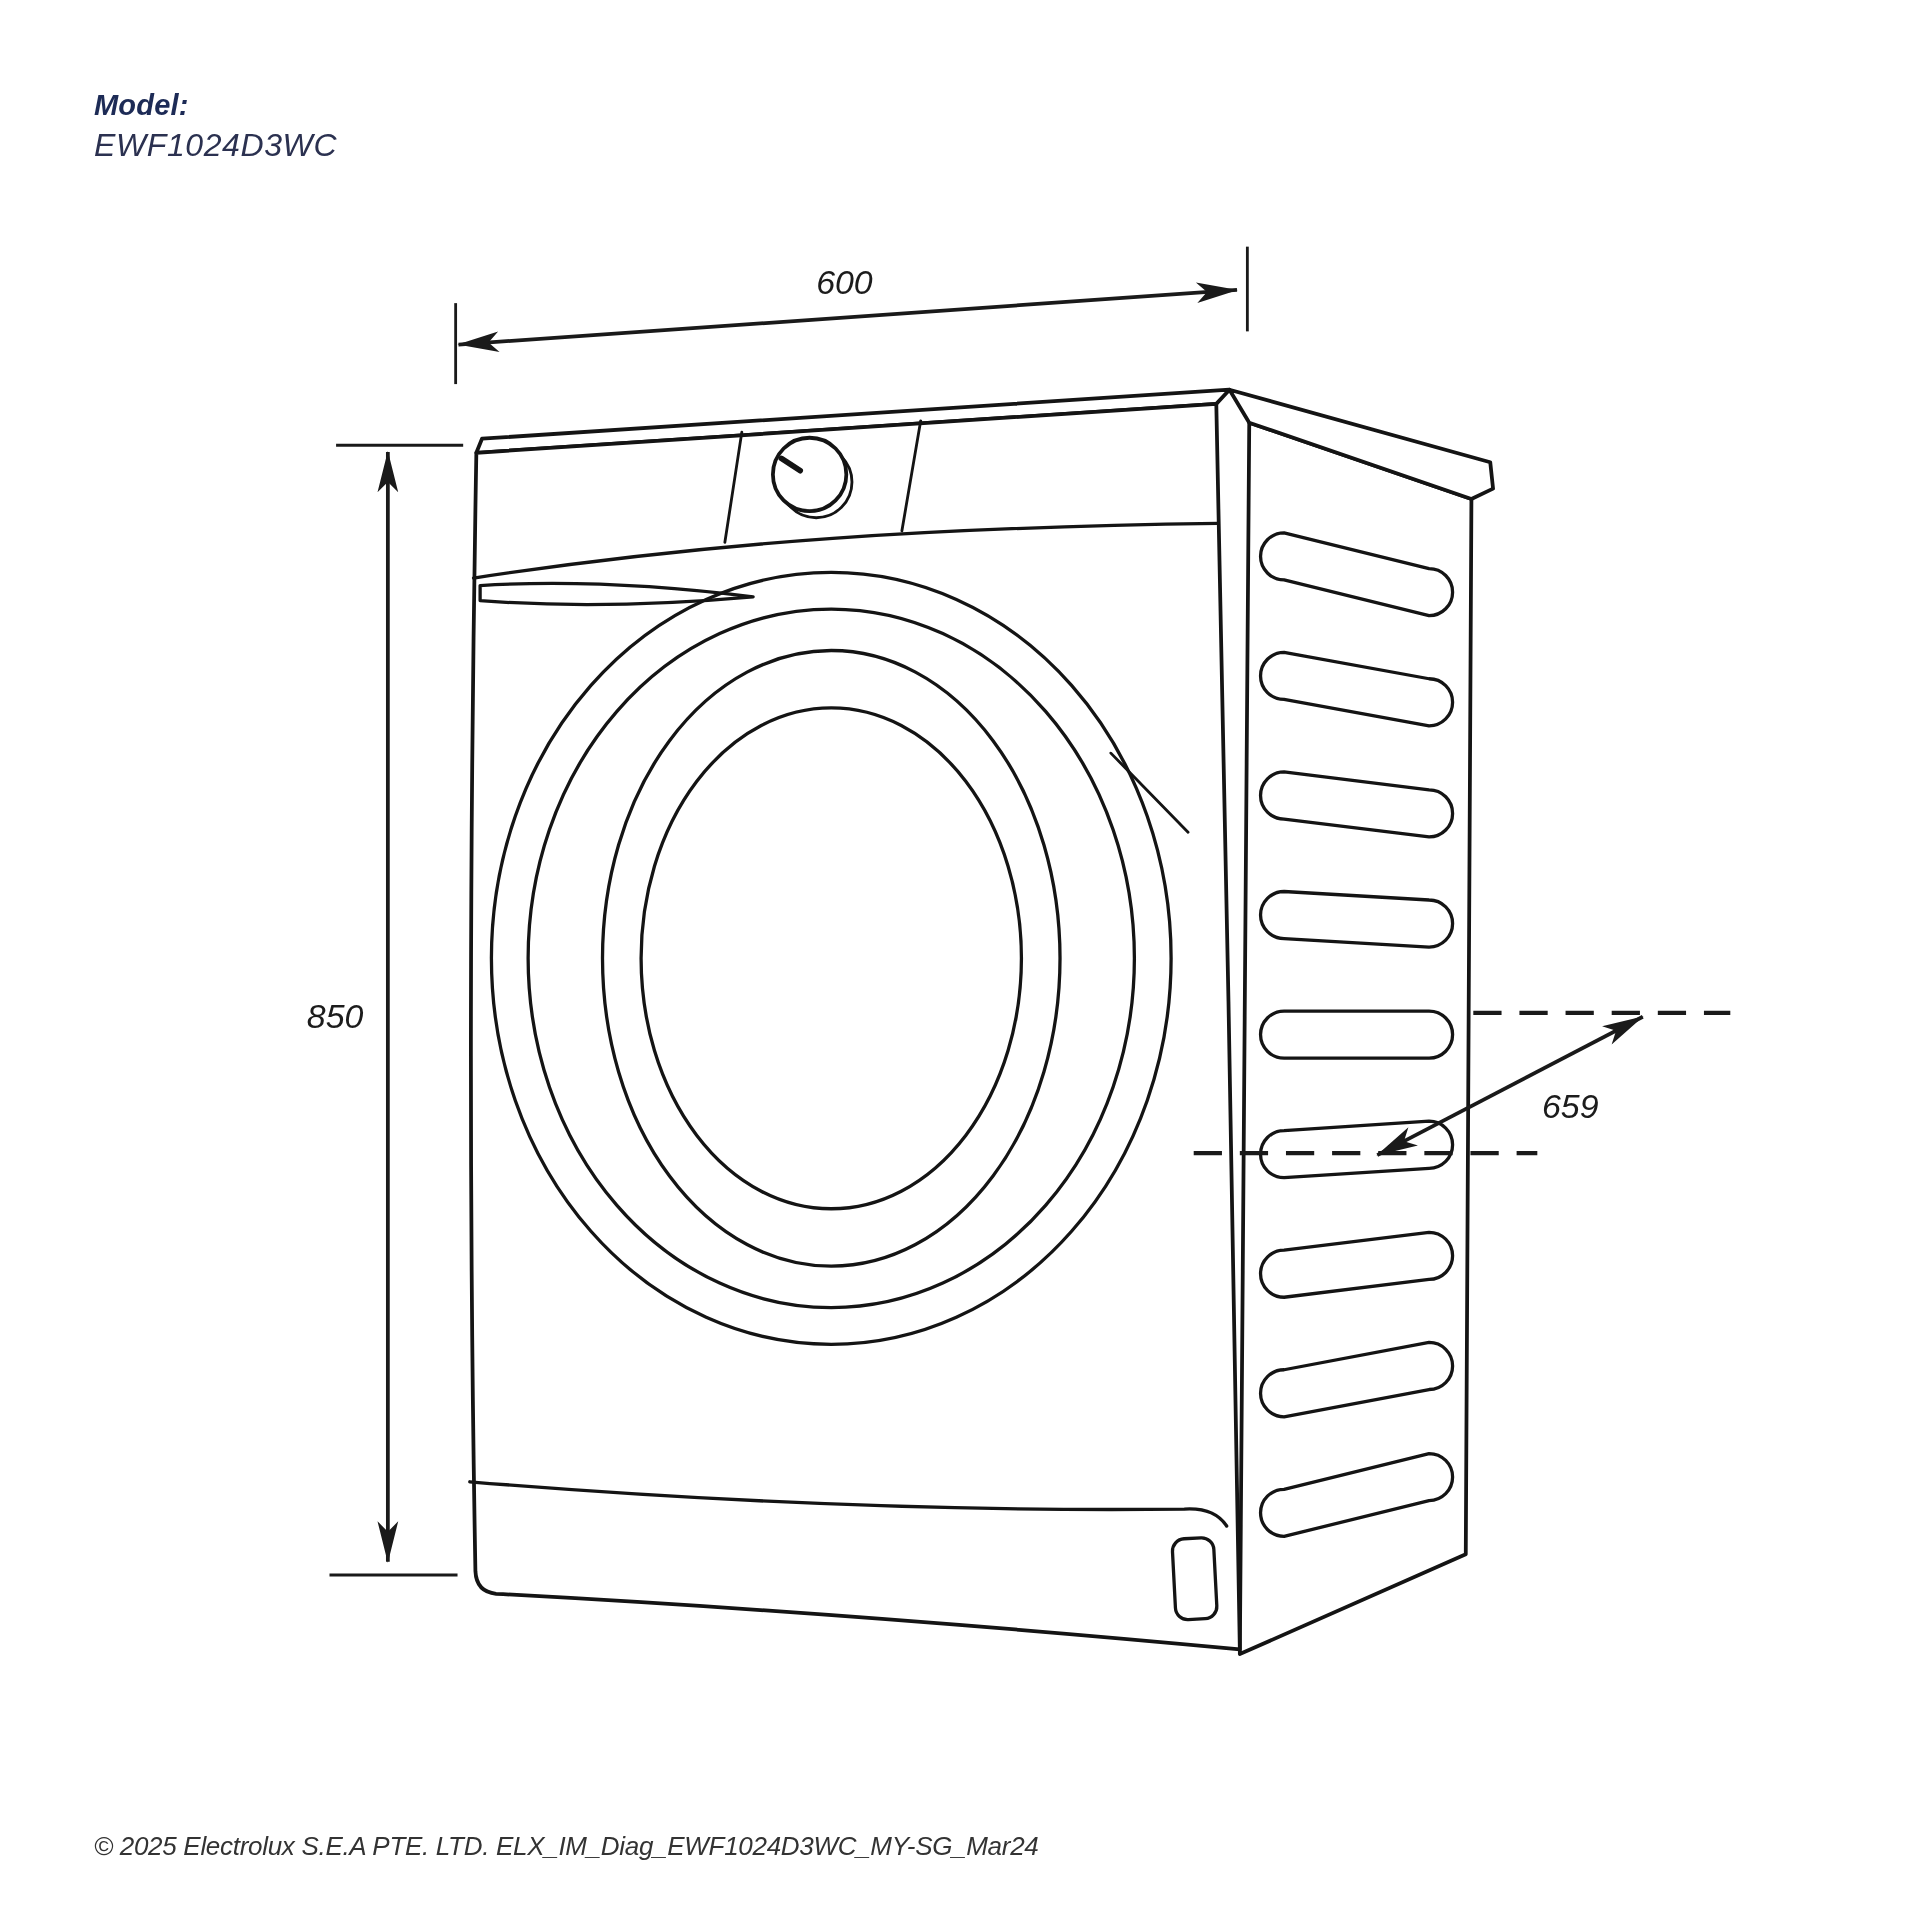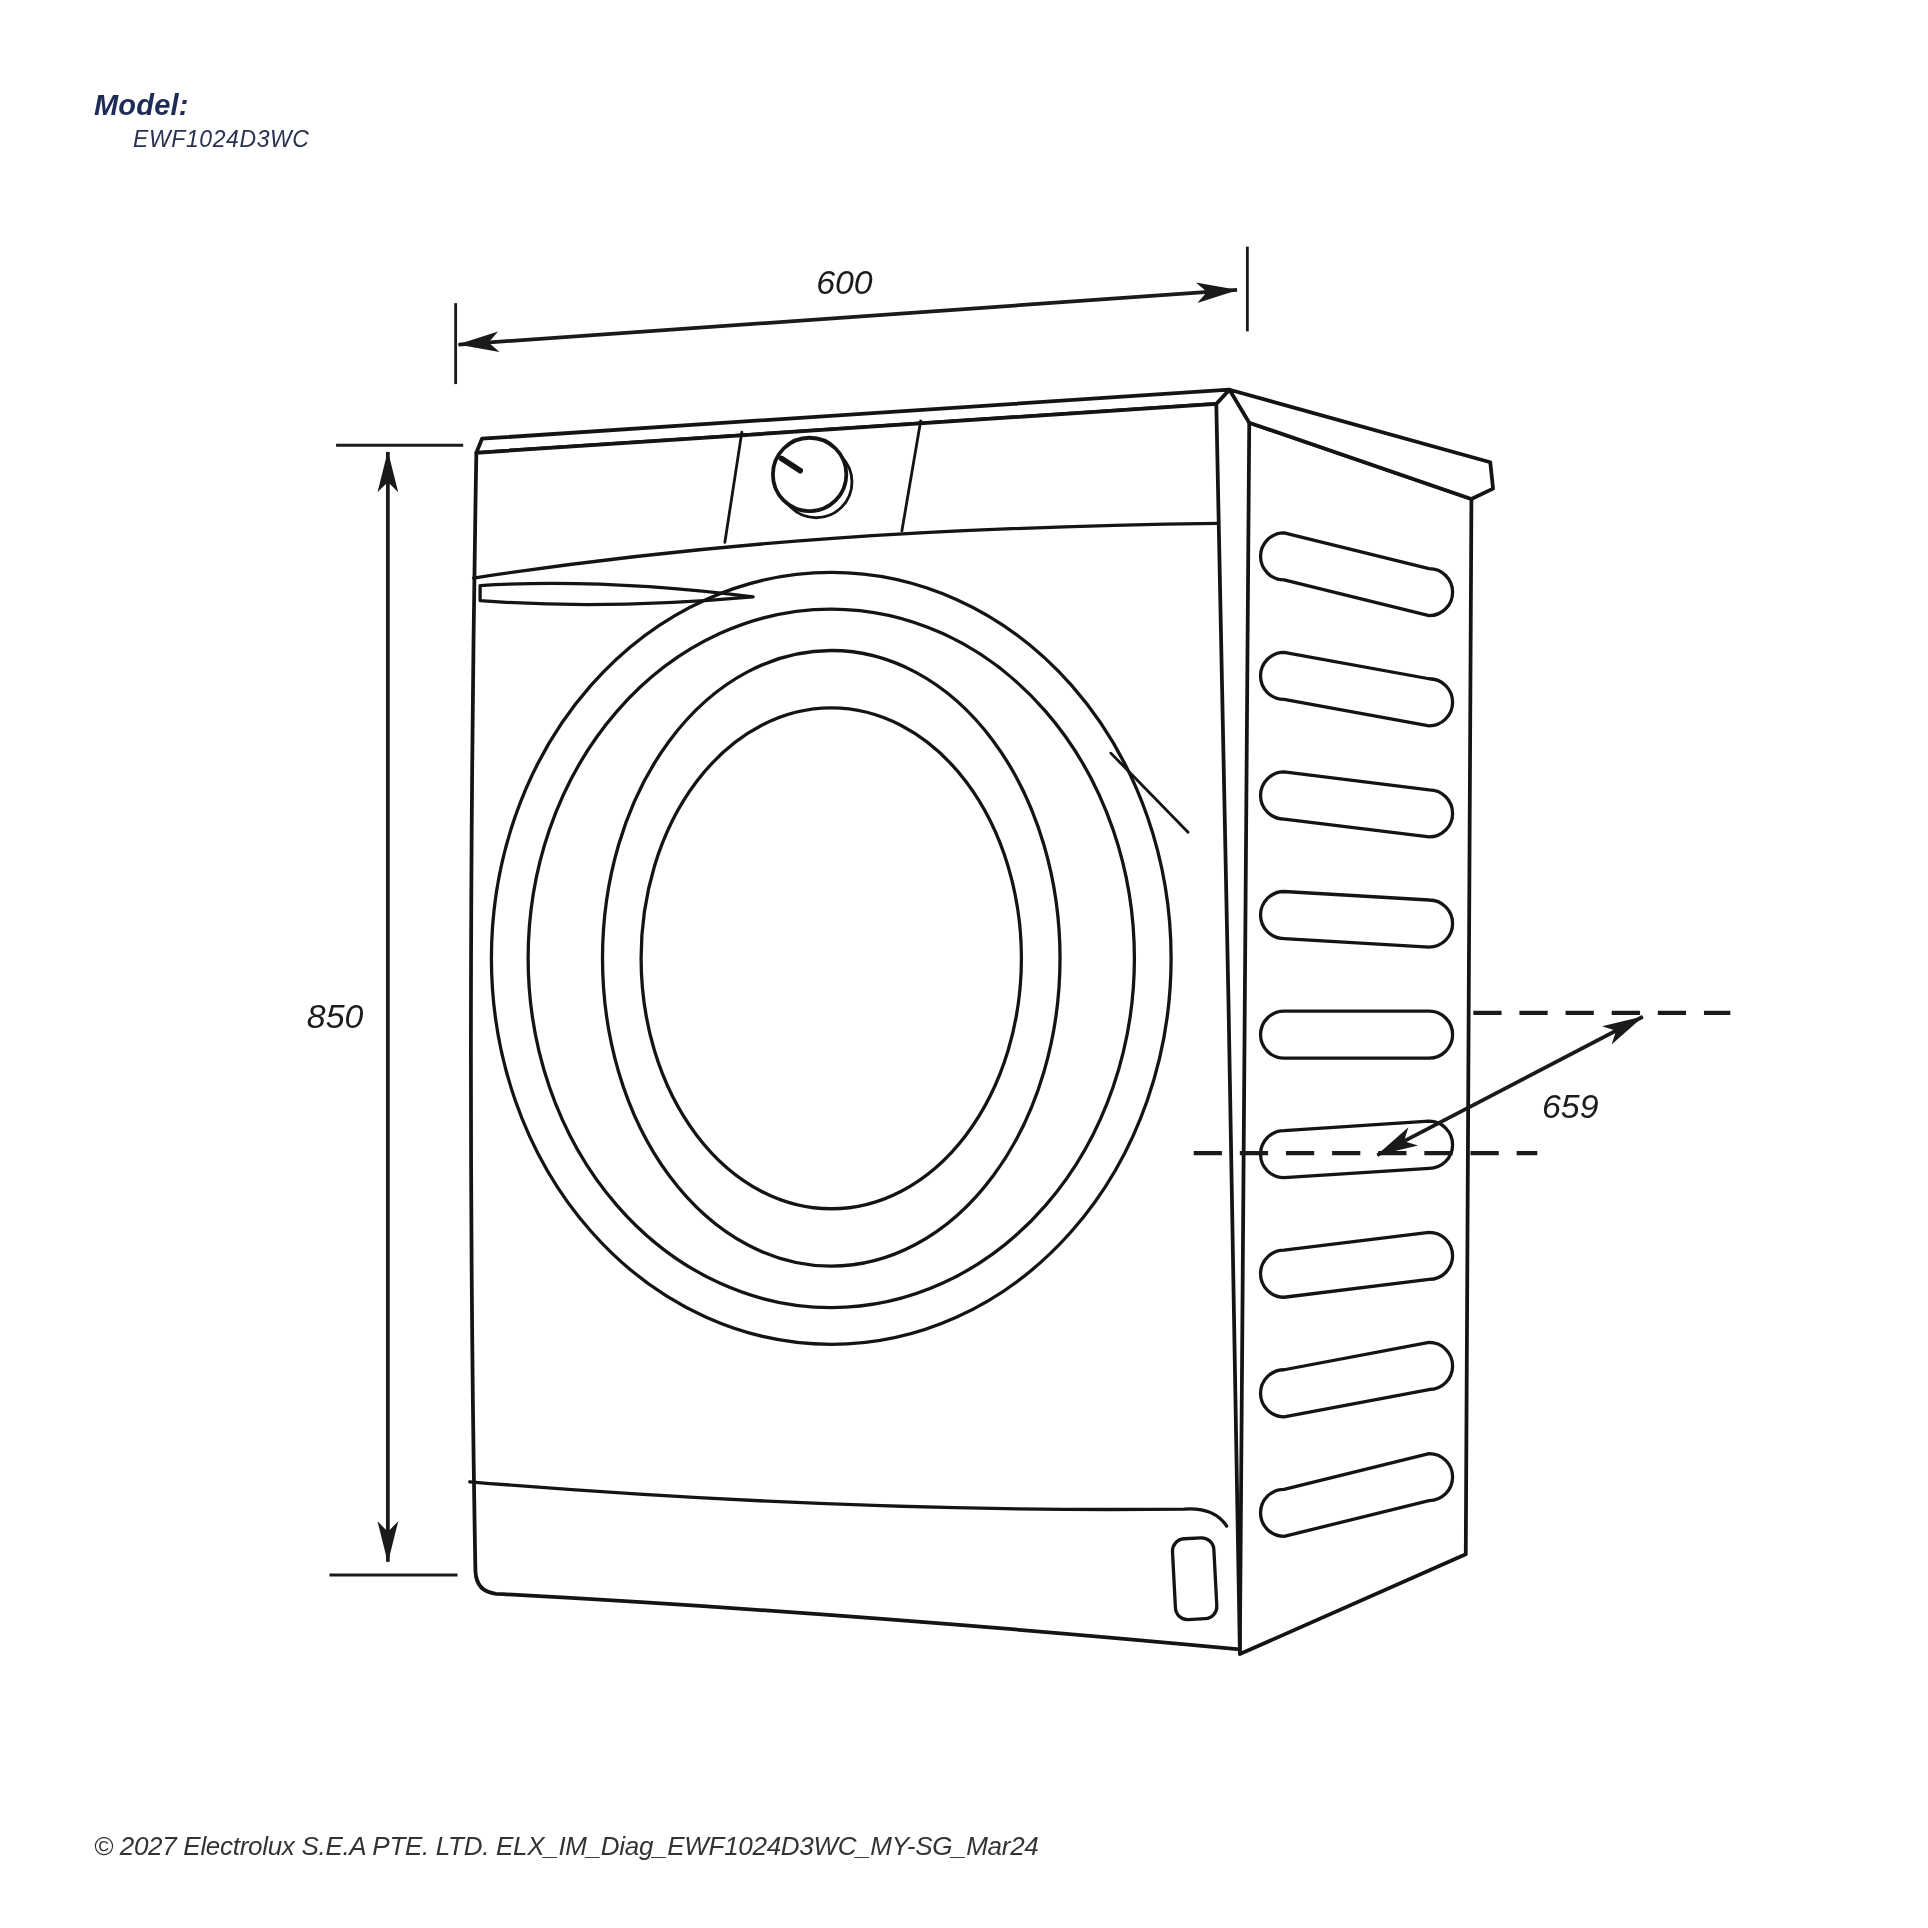--- a/index.html
+++ b/index.html
@@ -22,27 +22,26 @@
     top: 89px;
   }
   .model-label {
     font-size: 29px;
     font-weight: 700;
     color: #1d2b56;
     letter-spacing: 0.2px;
     line-height: 1.15;
   }
   .model-number {
-    font-size: 23px;
+    font-size: 32px;
     font-weight: 400;
     color: #2b3150;
     letter-spacing: 0.6px;
     line-height: 1.2;
     margin-top: 3.8px;
-    margin-left: 39px;
   }
   .diagram-svg {
     position: absolute;
     left: 0;
     top: 0;
     width: 1928px;
     height: 1928px;
   }
   .footer-copyright {
     position: absolute;
@@ -184,16 +183,16 @@
     </g>
 
     <g>
       <line class="dash" x1="1565" y1="1076" x2="1838" y2="1076"></line>
       <line class="dash" x1="1268" y1="1225" x2="1633" y2="1225"></line>
       <line class="dim-line" x1="1463" y1="1227" x2="1745" y2="1080"></line>
       <text class="dim-label" x="1668" y="1188" text-anchor="middle">659</text>
     </g>
   </svg>
 
-  <div class="footer-copyright">© 2027 Electrolux S.E.A PTE. LTD. ELX_IM_Diag_EWF1024D3WC_MY-SG_Mar24</div>
+  <div class="footer-copyright">© 2025 Electrolux S.E.A PTE. LTD. ELX_IM_Diag_EWF1024D3WC_MY-SG_Mar24</div>
 
 </div>
 
 
 </body></html>

